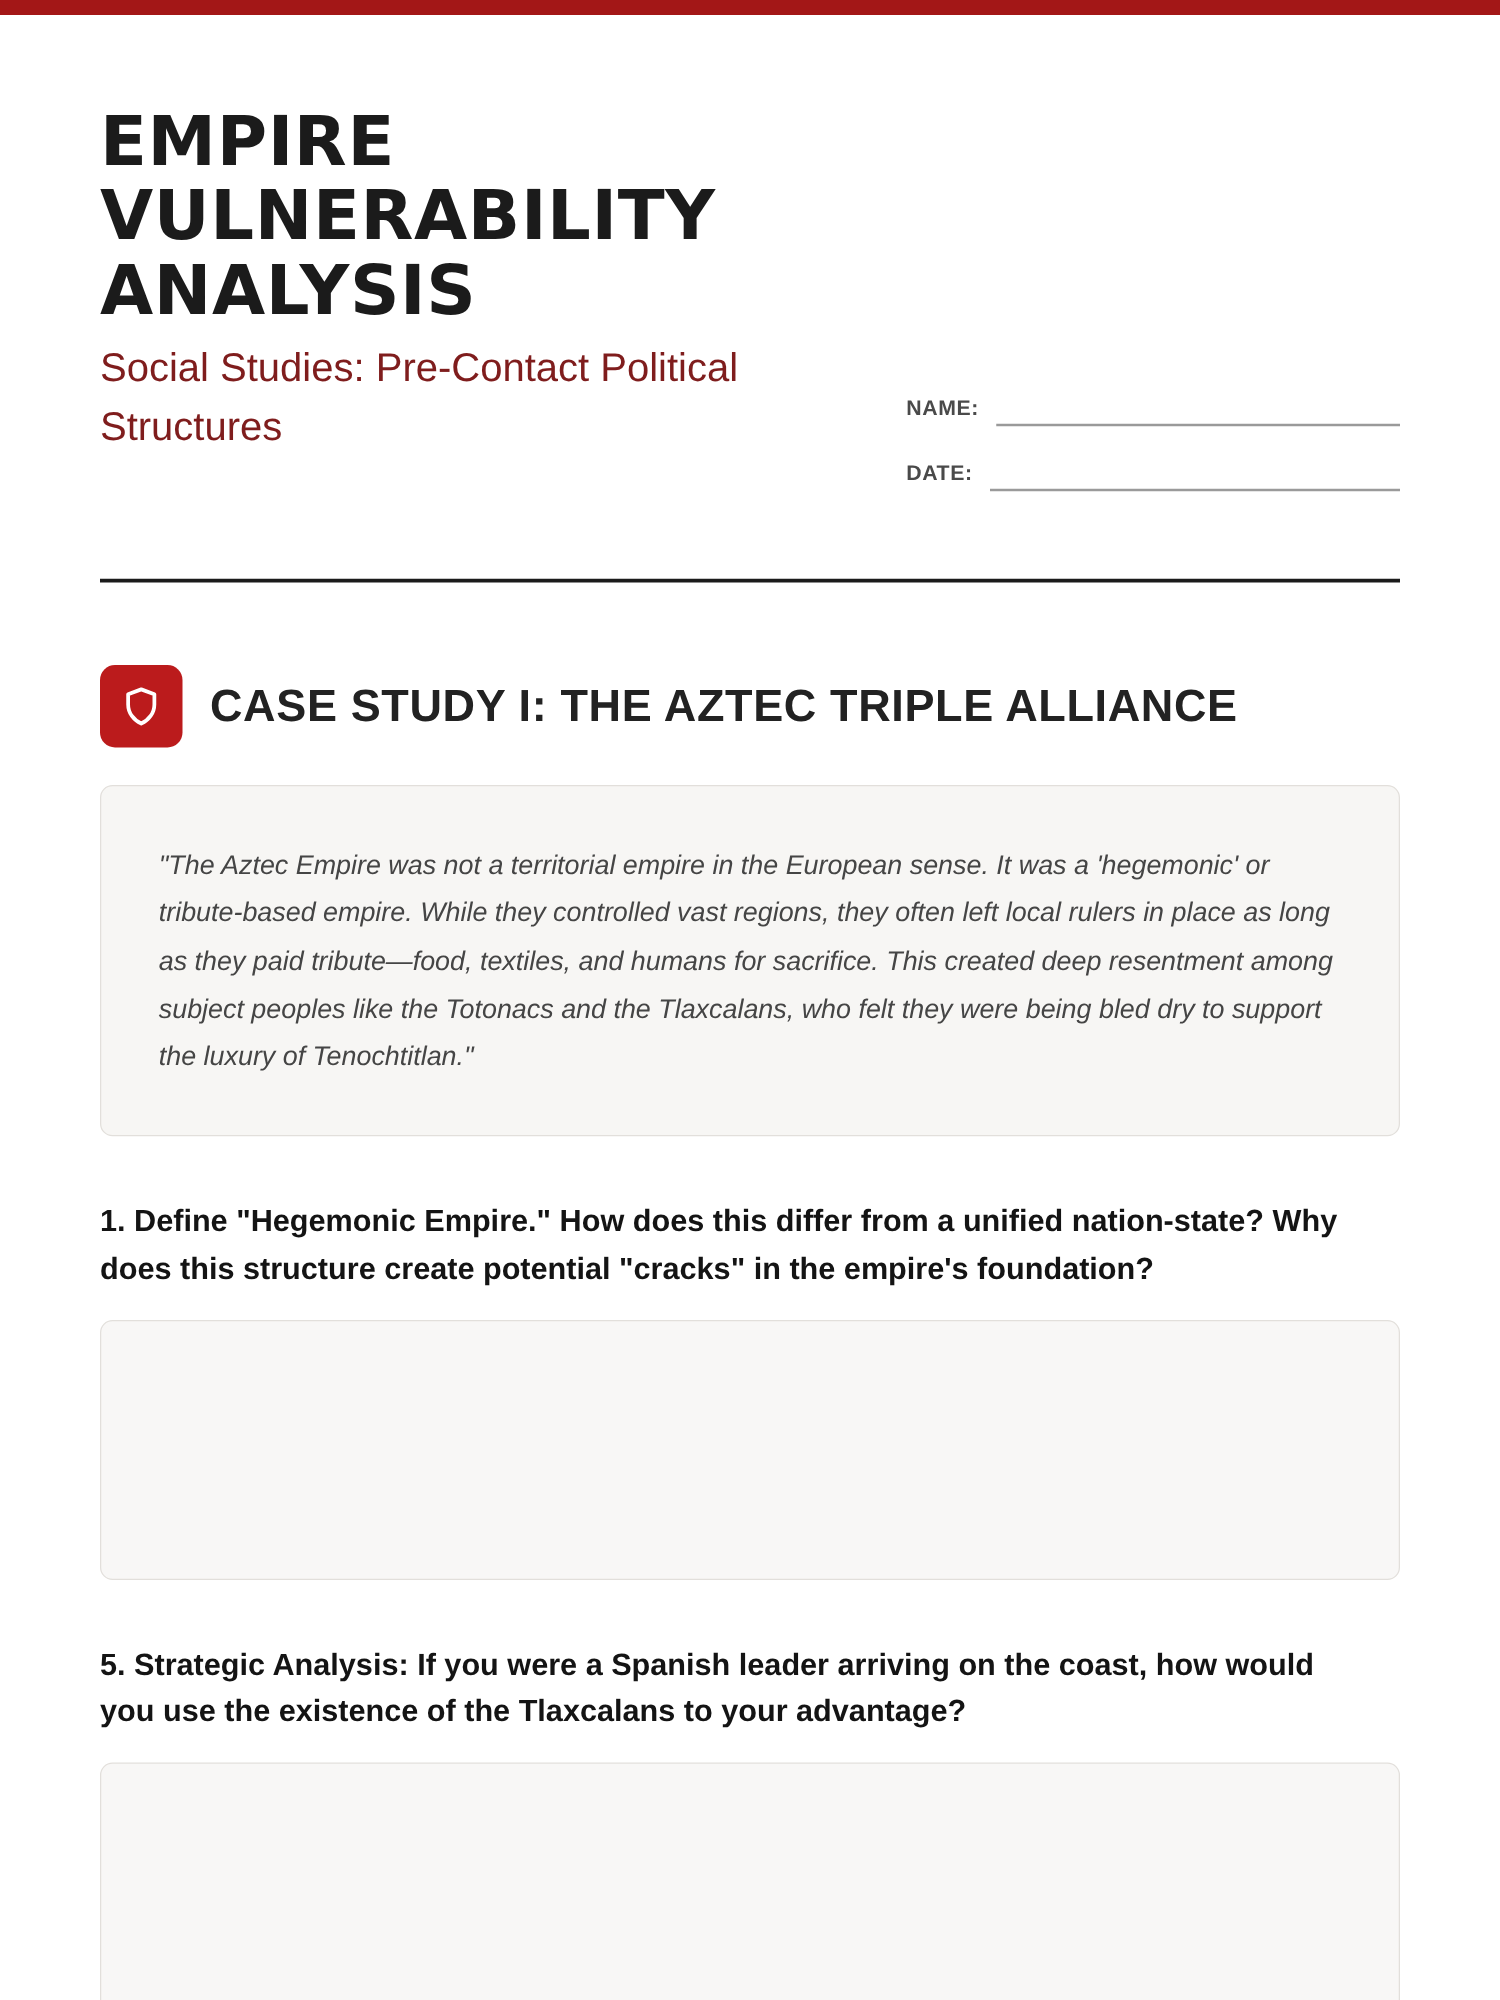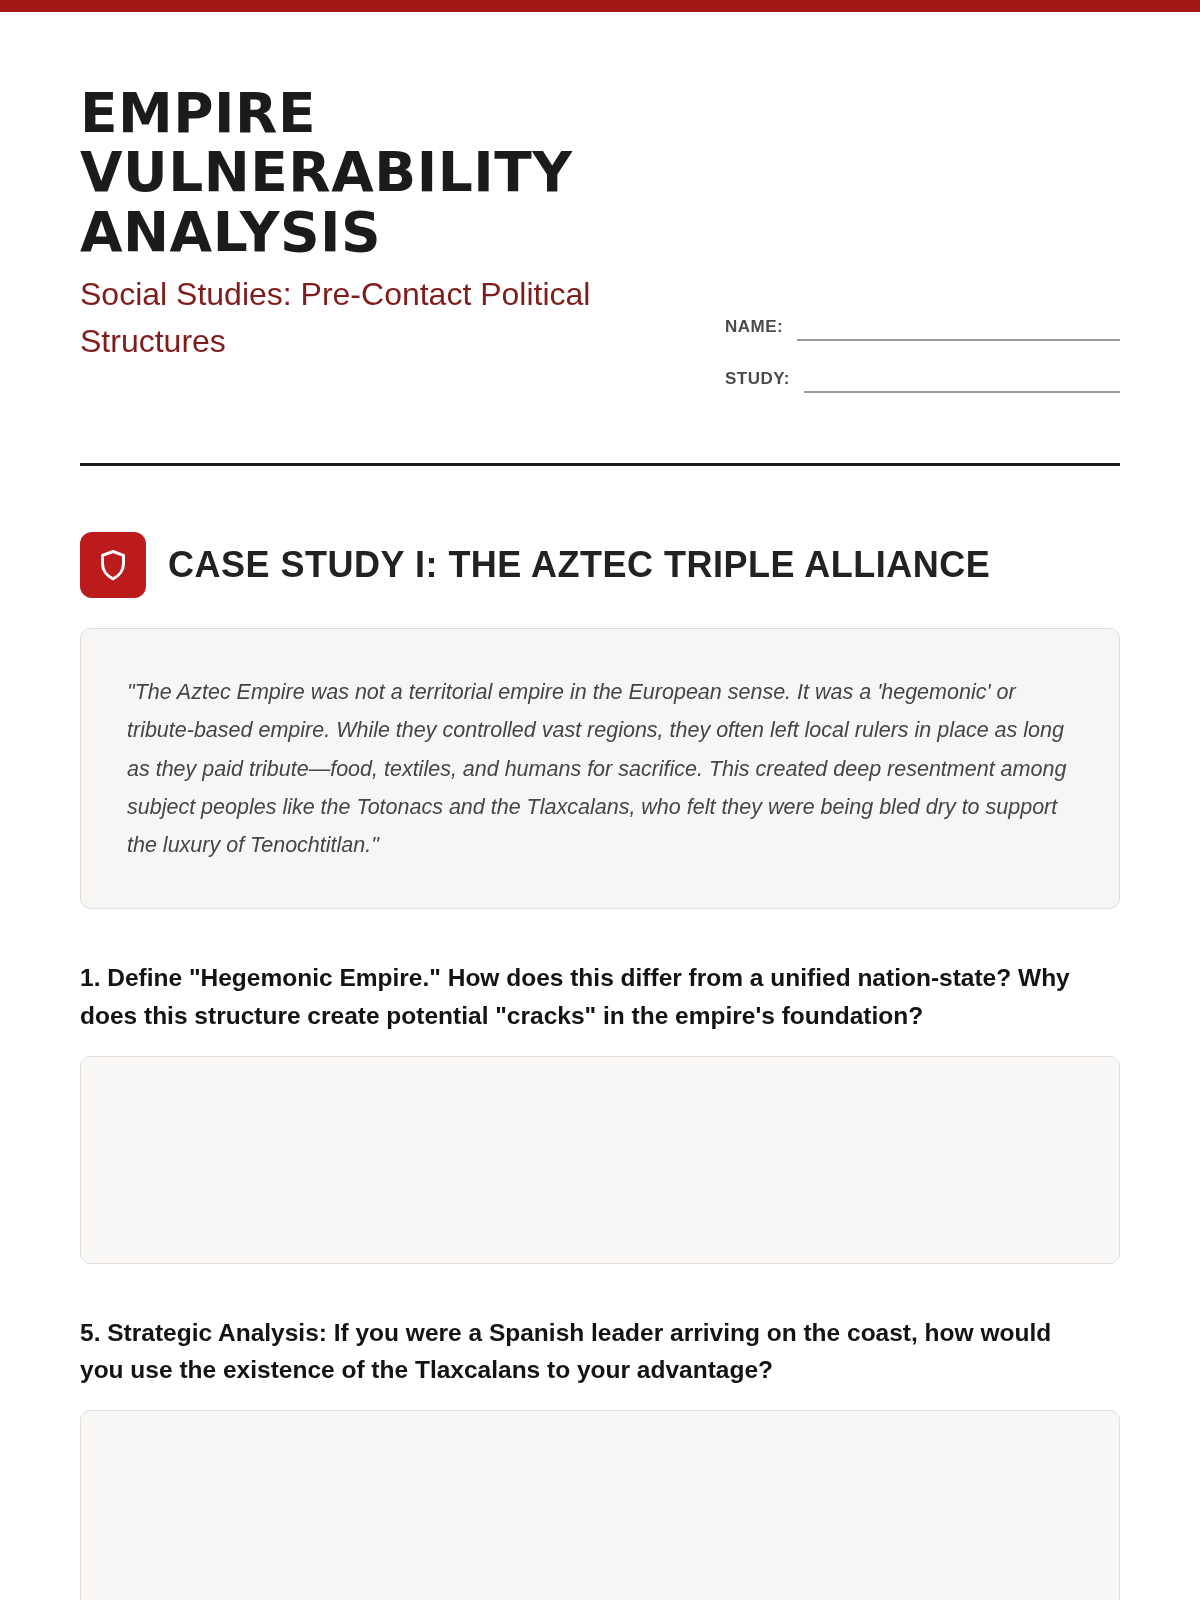--- a/index.html
+++ b/index.html
@@ -143,21 +143,21 @@
       <div class="header-left">
         <h1 class="title">EMPIRE VULNERABILITY ANALYSIS</h1>
         <p class="subtitle">Social Studies: Pre-Contact Political Structures</p>
       </div>
       <div class="header-right">
         <div class="field-row">
           <span class="field-label">NAME:</span>
           <span class="field-line"></span>
         </div>
         <div class="field-row">
-          <span class="field-label">STUDY:</span>
+          <span class="field-label">DATE:</span>
           <span class="field-line"></span>
         </div>
       </div>
     </header>
 
     <hr class="divider">
 
     <section>
       <div class="section-header">
         <div class="icon-box">

